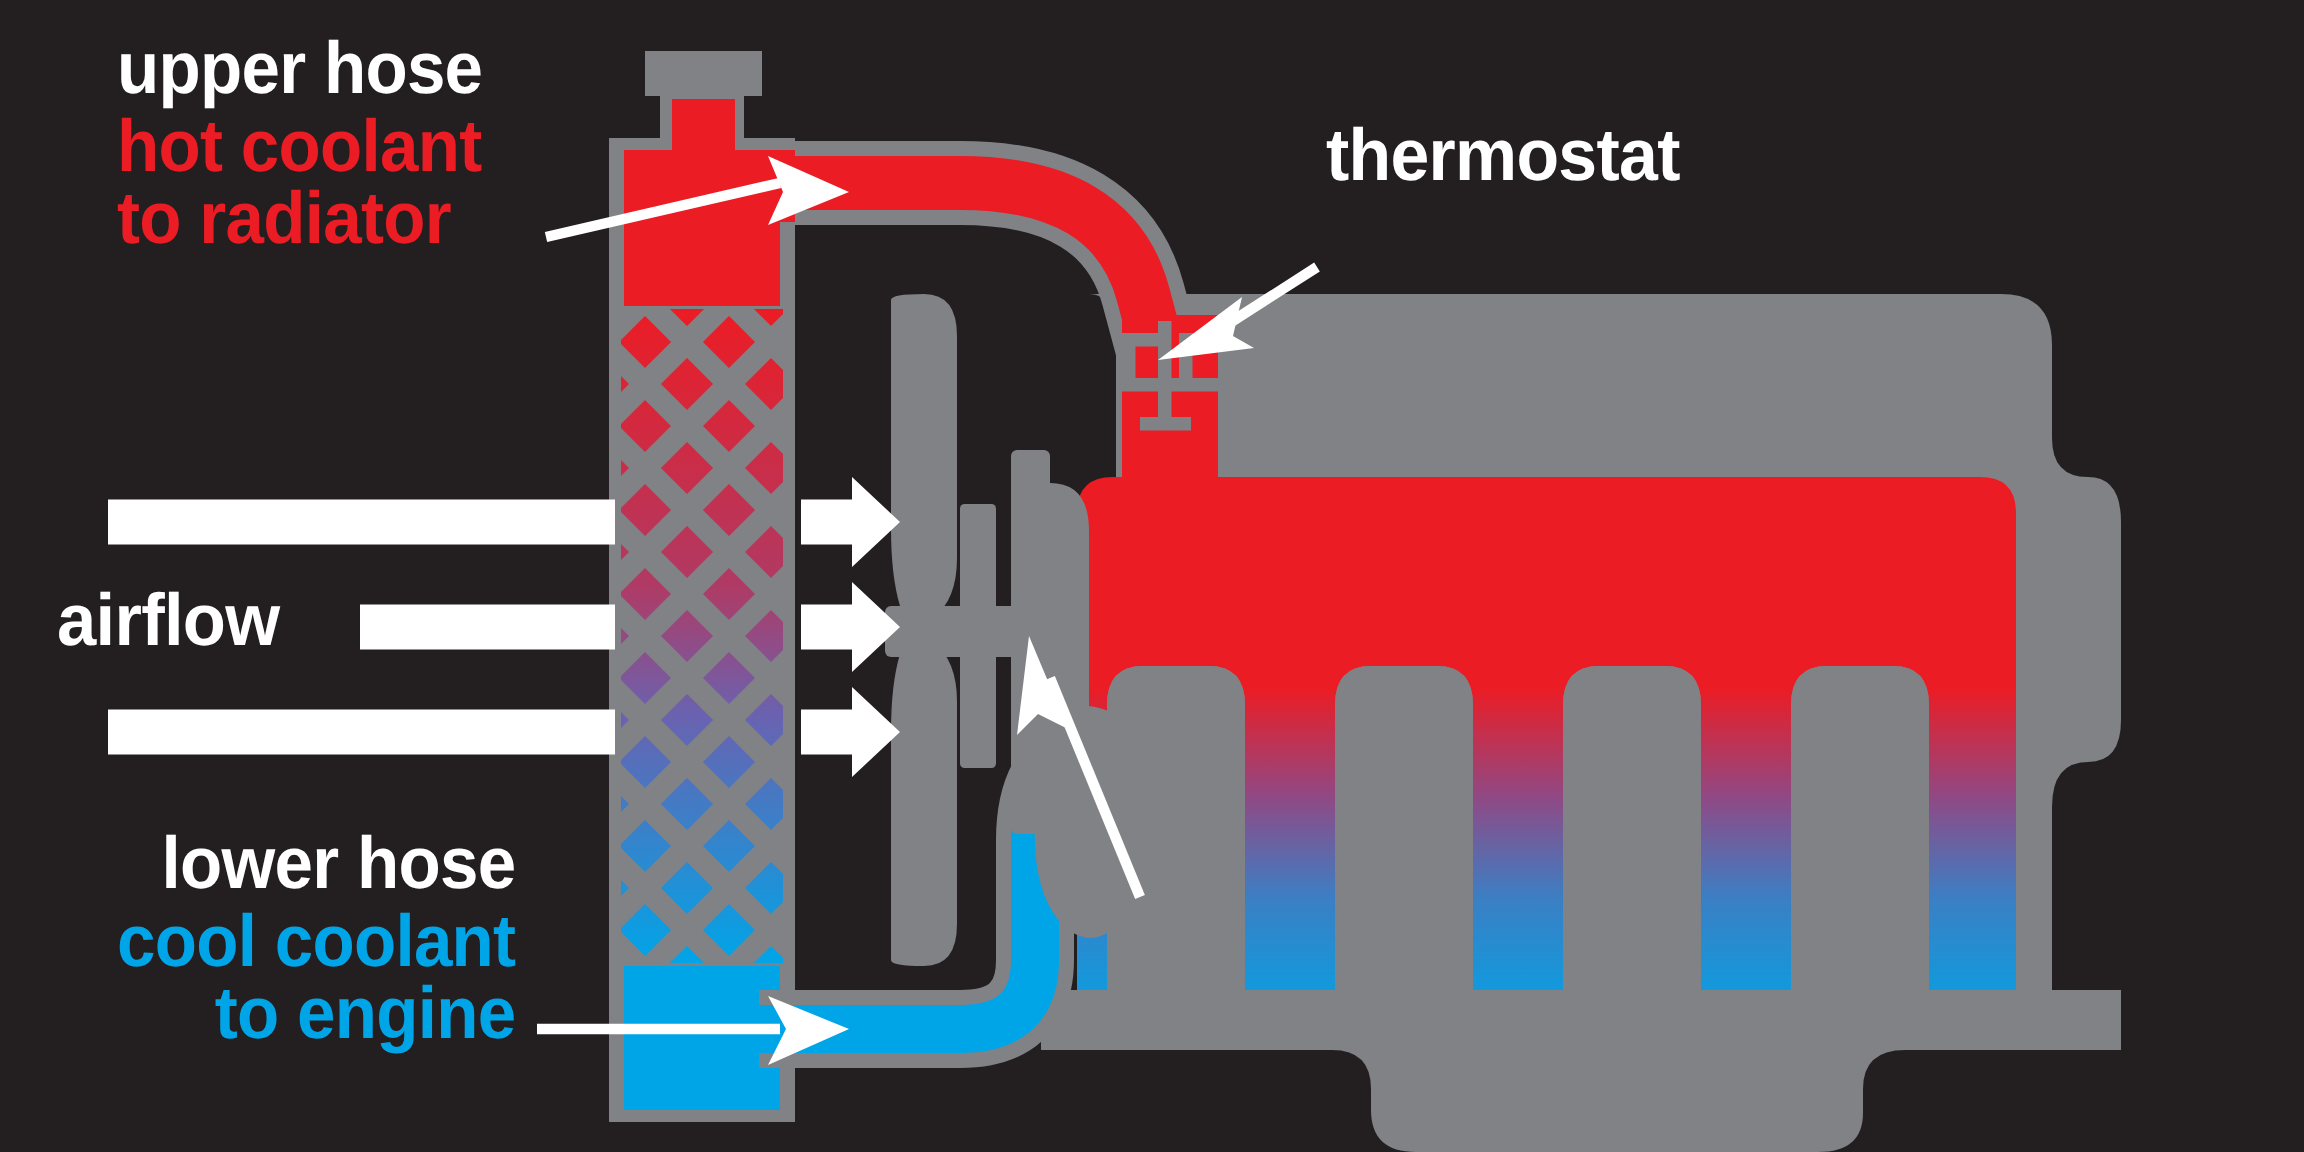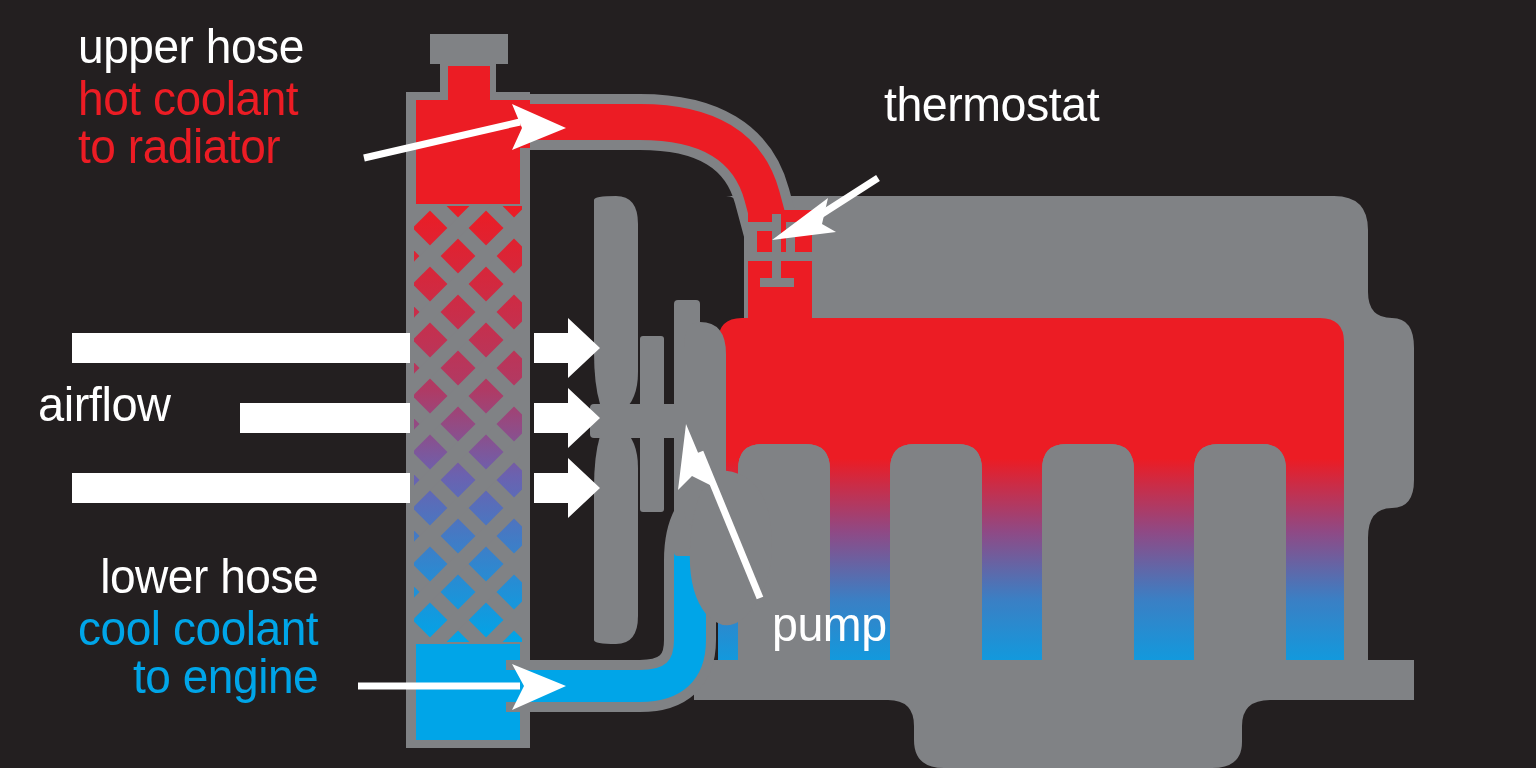--- a/index.html
+++ b/index.html
@@ -7,39 +7,39 @@
     position:relative;
     width:1536px;height:768px;
     background:#231F20;
     overflow:hidden;
     font-family:"Liberation Sans", sans-serif;
   }
   #diagram{position:absolute;inset:0;width:1536px;height:768px;display:block;}
   .lbl{
     position:absolute;
     font-family:"Liberation Sans", sans-serif;
-    font-weight:400;
+    font-weight:700;
     line-height:0.98;
     letter-spacing:-0.5px;
     white-space:nowrap;
     -webkit-font-smoothing:antialiased;
   }
   .lbl-white{color:#FFFFFF;}
   .lbl-red{color:#EC1C24;}
   .lbl-blue{color:#00A5E8;}
 
   #label-upper-hose{left:78px;top:22px;font-size:49px;}
   #label-upper-hose .ln{display:block;transform:scaleX(0.94);transform-origin:left center;}
   #label-upper-hose .ln1{margin-bottom:4px;}
 
   #label-lower-hose{left:78px;top:552px;font-size:49px;text-align:right;}
   #label-lower-hose .ln{display:block;transform:scaleX(0.94);transform-origin:left center;}
   #label-lower-hose .ln1{margin-bottom:4px;}
 
-  #label-airflow{left:38px;top:380px;font-size:49px;}
+  #label-airflow{left:38px;top:390px;font-size:49px;}
   #label-airflow .ln{display:block;transform:scaleX(0.96);transform-origin:left center;}
 
   #label-thermostat{left:884px;top:80px;font-size:49px;}
   #label-thermostat .ln{display:block;transform:scaleX(0.95);transform-origin:left center;}
 
   #label-pump{left:772px;top:600px;font-size:49px;}
   #label-pump .ln{display:block;transform:scaleX(0.95);transform-origin:left center;}
 </style>
 </head>
 <body>
@@ -359,17 +359,14 @@
   </div>
 
   <div class="lbl lbl-white" id="label-airflow">
     <span class="ln">airflow</span>
   </div>
 
   <div class="lbl lbl-white" id="label-thermostat">
     <span class="ln">thermostat</span>
   </div>
 
-  <div class="lbl lbl-white" id="label-pump">
-    <span class="ln">pump</span>
-  </div>
 
 </div>
 
 </body></html>

